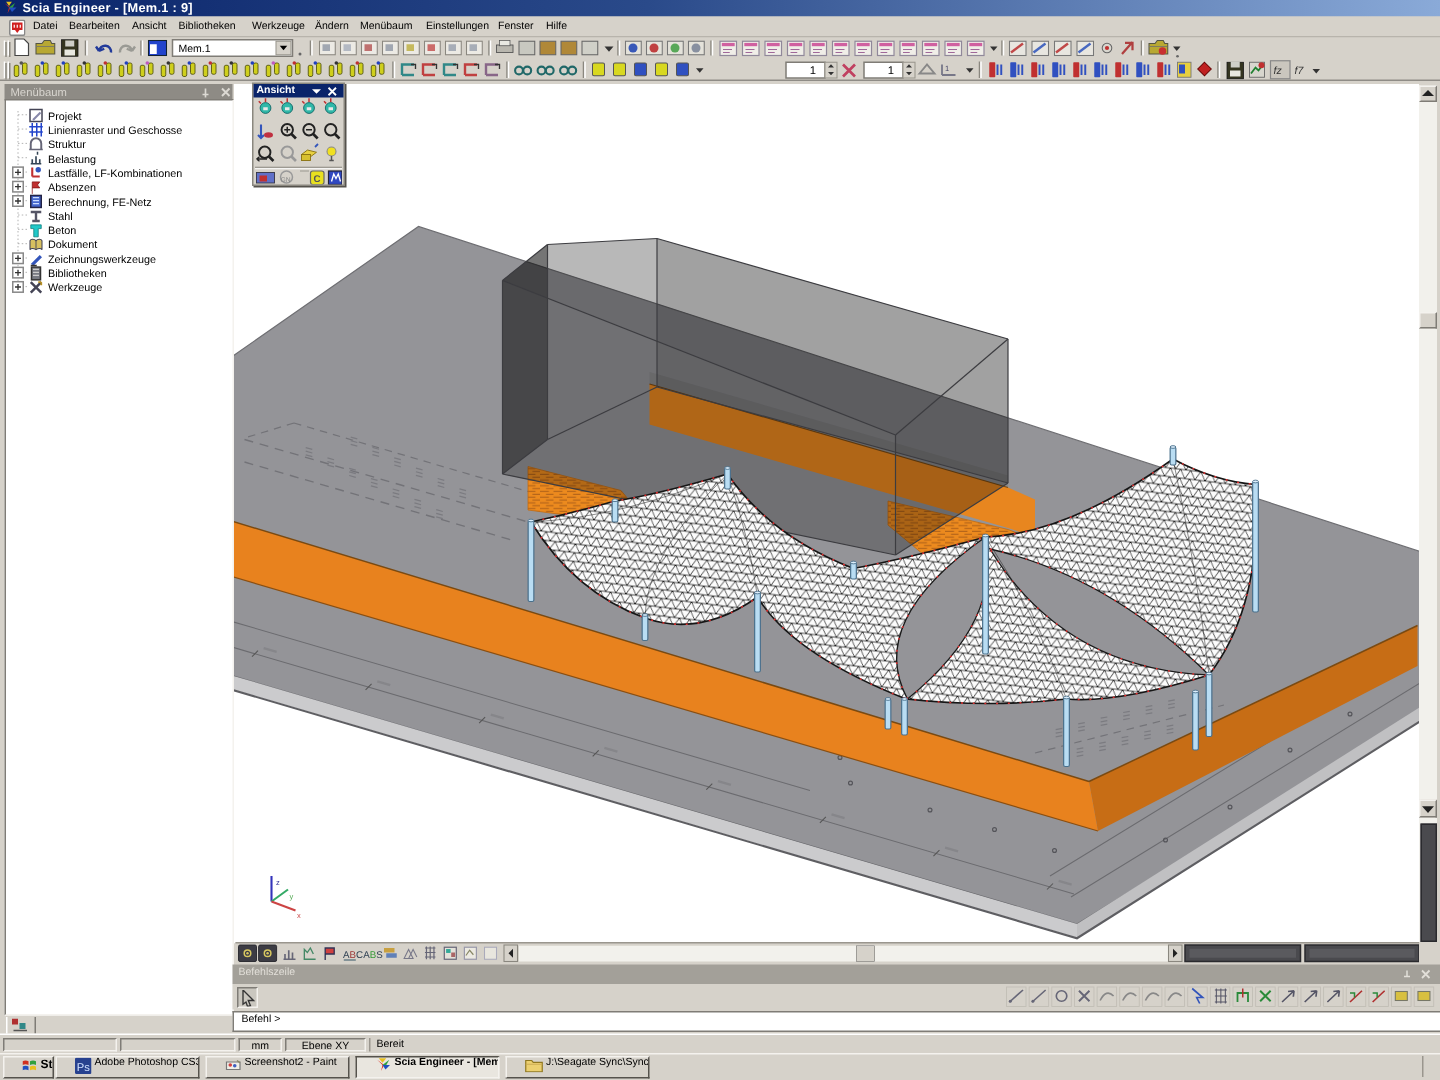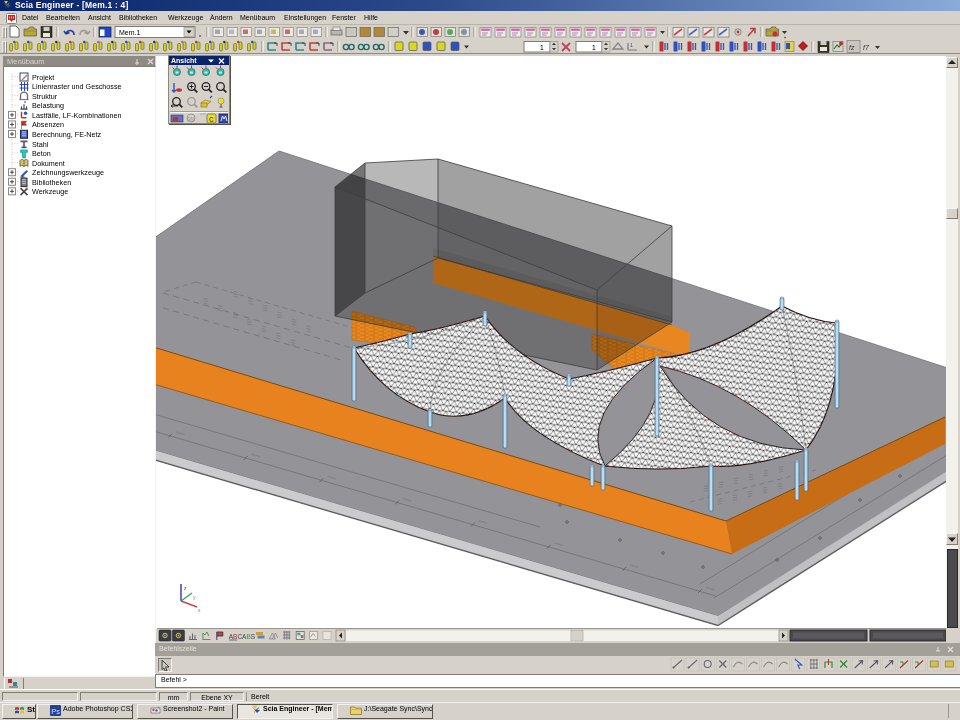--- a/index.html
+++ b/index.html
@@ -7,21 +7,21 @@
 .sunken{border-top:1px solid #7f7c76;border-left:1px solid #7f7c76;border-right:1px solid #f4f2ee;border-bottom:1px solid #f4f2ee}
 .tbtn{position:absolute;top:704px;height:15px;background:#d6d2ca;border-top:1px solid #f4f2ee;border-left:1px solid #f4f2ee;border-right:1px solid #55524c;border-bottom:1px solid #55524c;font-size:7px;color:#000;display:flex;padding-left:12px;overflow:hidden;white-space:nowrap}
 </style></head><body>
 <div class="abs" style="left:0;top:0;width:960px;height:11px;background:linear-gradient(90deg,#0a246a 0%,#2a4a8a 45%,#8aaad8 100%)"></div>
 <svg class="abs" style="left:2px;top:1px" width="10" height="9" viewBox="0 0 10 9">
 <path d="M1,1 L4,4 L3,8 L5,4 Z" fill="#e03020"></path>
     <path d="M4,4 L8,1 L6,5 Z" fill="#30a040"></path>
     <path d="M4,4 L9,4 L6,7 Z" fill="#2050c0"></path>
     <path d="M2,0 L4,3 L6,0 Z" fill="#e8c020"></path>
   </svg>
-<div class="abs" style="left:15px;top:0px;width:300px;height:11px;font-size:8.5px;font-weight:bold;color:#fff;line-height:11px;letter-spacing:0.2px">Scia Engineer - [Mem.1 : 4]</div>
+<div class="abs" style="left:15px;top:0px;width:300px;height:11px;font-size:8.5px;font-weight:bold;color:#fff;line-height:11px;letter-spacing:0.2px">Scia Engineer - [Mem.1 : 9]</div>
 <div class="abs" style="left:0;top:11px;width:960px;height:14px;background:#d6d2ca;border-bottom:1px solid #b8b4ac"></div>
 <svg class="abs" style="left:6px;top:12.5px" width="11" height="11" viewBox="0 0 11 11">
 <rect x="0.5" y="0.5" width="10" height="10" rx="1" fill="#fff" stroke="#888"></rect>
 <path d="M2,2 h7 v5 h-2 l-1.5,2 l-1.5,-2 h-2 Z" fill="#d02020"></path>
     <path d="M3.5,3.5 v2 M5.5,3.5 v2 M7.5,3.5 v2" stroke="#fff" stroke-width="0.8"></path>
   </svg>
 <div class="abs" style="left:22px;top:13.5px;font-size:7px;color:#000">Datei</div>
 <div class="abs" style="left:46px;top:13.5px;font-size:7px;color:#000">Bearbeiten</div>
 <div class="abs" style="left:88px;top:13.5px;font-size:7px;color:#000">Ansicht</div>
 <div class="abs" style="left:119px;top:13.5px;font-size:7px;color:#000">Bibliotheken</div>

